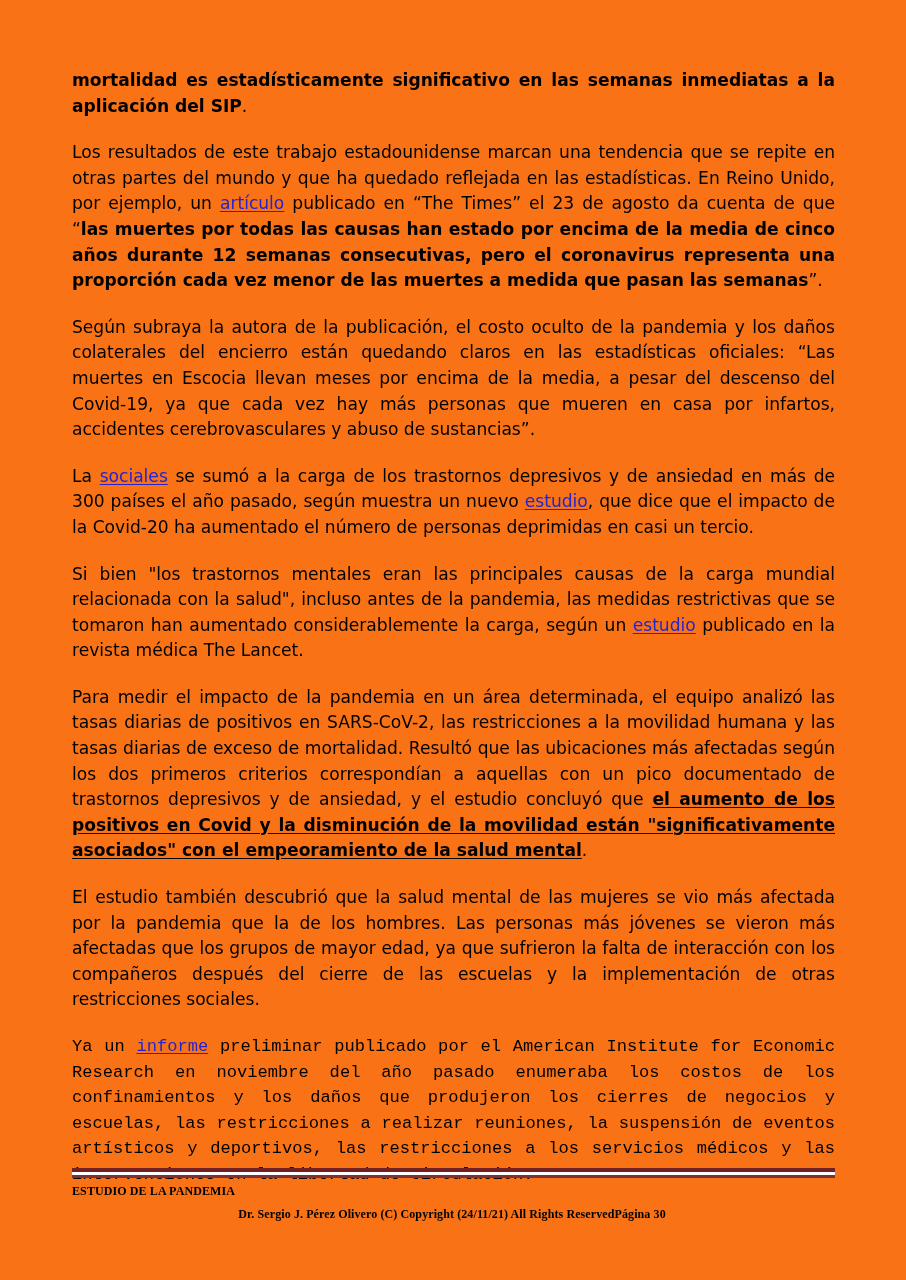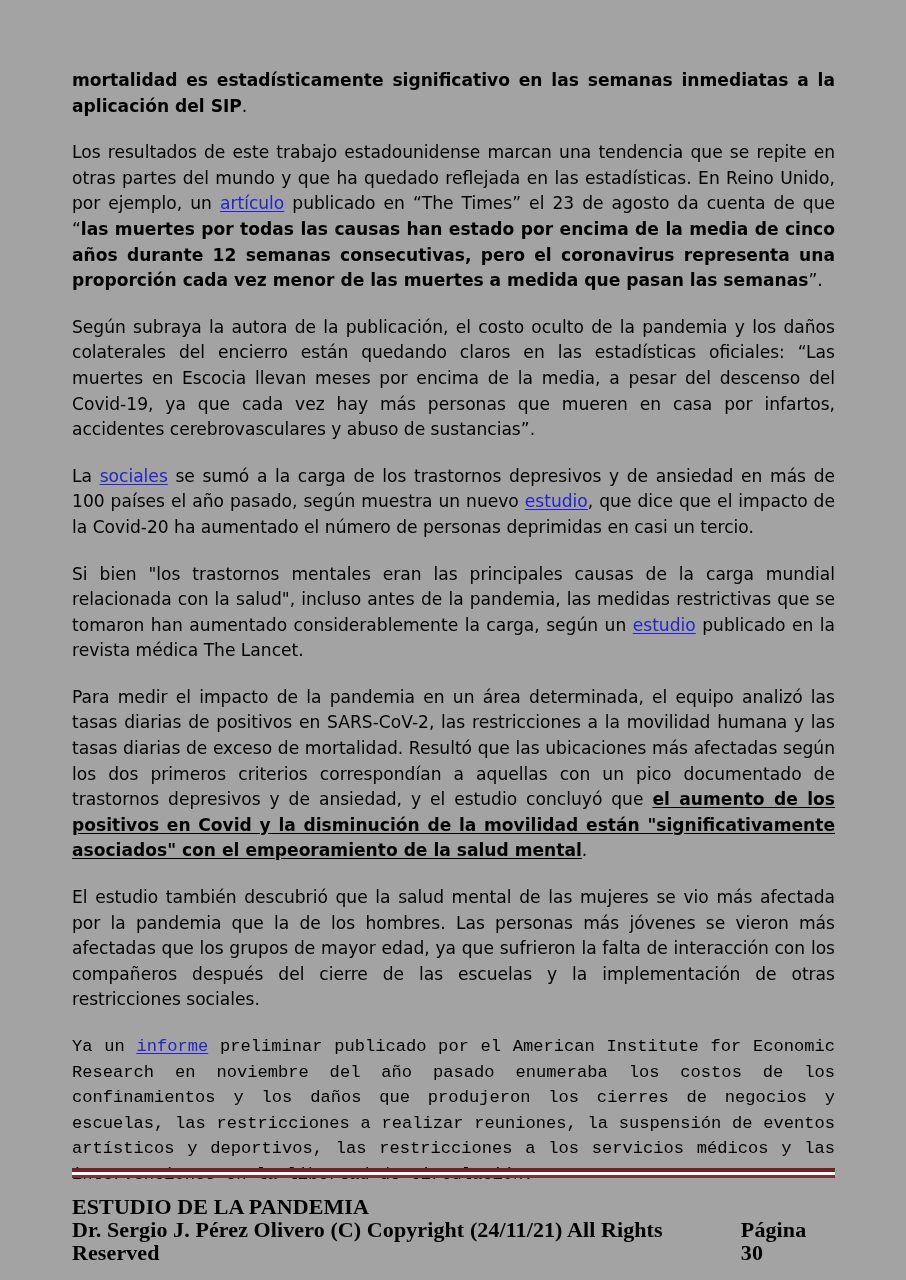--- a/index.html
+++ b/index.html
@@ -4,21 +4,21 @@
 <style>
   html, body {
     margin: 0;
     padding: 0;
     background: #ffffff;
   }
   .page {
     position: relative;
     width: 906px;
     height: 1280px;
-    background: #a3a3a3;
+    background: #f97316;
     overflow: hidden;
     font-family: "DejaVu Sans", sans-serif;
   }
   .content {
     position: absolute;
     left: 72px;
     top: 68px;
     width: 763px;
   }
   p.para {
@@ -58,31 +58,31 @@
   }
   .rule {
     width: 763px;
     height: 10px;
     border-top: 4px solid #722022;
     border-bottom: 3px solid #7e3034;
     box-sizing: border-box;
     background: #ffffff;
   }
   .footer-text {
-    margin-top: 17px;
+    margin-top: 2px;
     font-family: "Liberation Serif", "DejaVu Serif", serif;
     font-weight: bold;
-    font-size: 22px;
+    font-size: 12px;
     line-height: 23px;
     color: #000000;
     letter-spacing: 0.1px;
   }
   .footer-line2 {
     display: flex;
-    justify-content: space-between;
+    justify-content: center;
     align-items: baseline;
     width: 763px;
   }
   .footer-pg {
     padding-right: 3px;
   }
 </style>
 </head>
 <body>
 
@@ -96,21 +96,21 @@
 
     <p class="para">
       <span>Los resultados de este trabajo estadounidense marcan una tendencia que se repite en otras partes del mundo y que ha quedado reflejada en las estadísticas. En Reino Unido, por ejemplo, un </span><span class="lnk">artículo</span><span> publicado en “The Times” el 23 de agosto da cuenta de que “</span><span class="b">las muertes por todas las causas han estado por encima de la media de cinco años durante 12 semanas consecutivas, pero el coronavirus representa una proporción cada vez menor de las muertes a medida que pasan las semanas</span><span>”.</span>
     </p>
 
     <p class="para">
       <span>Según subraya la autora de la publicación, el costo oculto de la pandemia y los daños colaterales del encierro están quedando claros en las estadísticas oficiales: “Las muertes en Escocia llevan meses por encima de la media, a pesar del descenso del Covid-19, ya que cada vez hay más personas que mueren en casa por infartos, accidentes cerebrovasculares y abuso de sustancias”.</span>
     </p>
 
     <p class="para">
-      <span>La </span><span class="lnk">sociales</span><span> se sumó a la carga de los trastornos depresivos y de ansiedad en más de 100 países el año pasado, según muestra un nuevo </span><span class="lnk">estudio</span><span>, que dice que el impacto de la Covid-20 ha aumentado el número de personas deprimidas en casi un tercio.</span>
+      <span>La </span><span class="lnk">sociales</span><span> se sumó a la carga de los trastornos depresivos y de ansiedad en más de 300 países el año pasado, según muestra un nuevo </span><span class="lnk">estudio</span><span>, que dice que el impacto de la Covid-20 ha aumentado el número de personas deprimidas en casi un tercio.</span>
     </p>
 
     <p class="para">
       <span>Si bien "los trastornos mentales eran las principales causas de la carga mundial relacionada con la salud", incluso antes de la pandemia, las medidas restrictivas que se tomaron han aumentado considerablemente la carga, según un </span><span class="lnk">estudio</span><span> publicado en la revista médica The Lancet.</span>
     </p>
 
     <p class="para">
       <span>Para medir el impacto de la pandemia en un área determinada, el equipo analizó las tasas diarias de positivos en SARS-CoV-2, las restricciones a la movilidad humana y las tasas diarias de exceso de mortalidad. Resultó que las ubicaciones más afectadas según los dos primeros criterios correspondían a aquellas con un pico documentado de trastornos depresivos y de ansiedad, y el estudio concluyó que </span><span class="bu">el aumento de los positivos en Covid y la disminución de la movilidad están "significativamente asociados" con el empeoramiento de la salud mental</span><span>.</span>
     </p>
 

